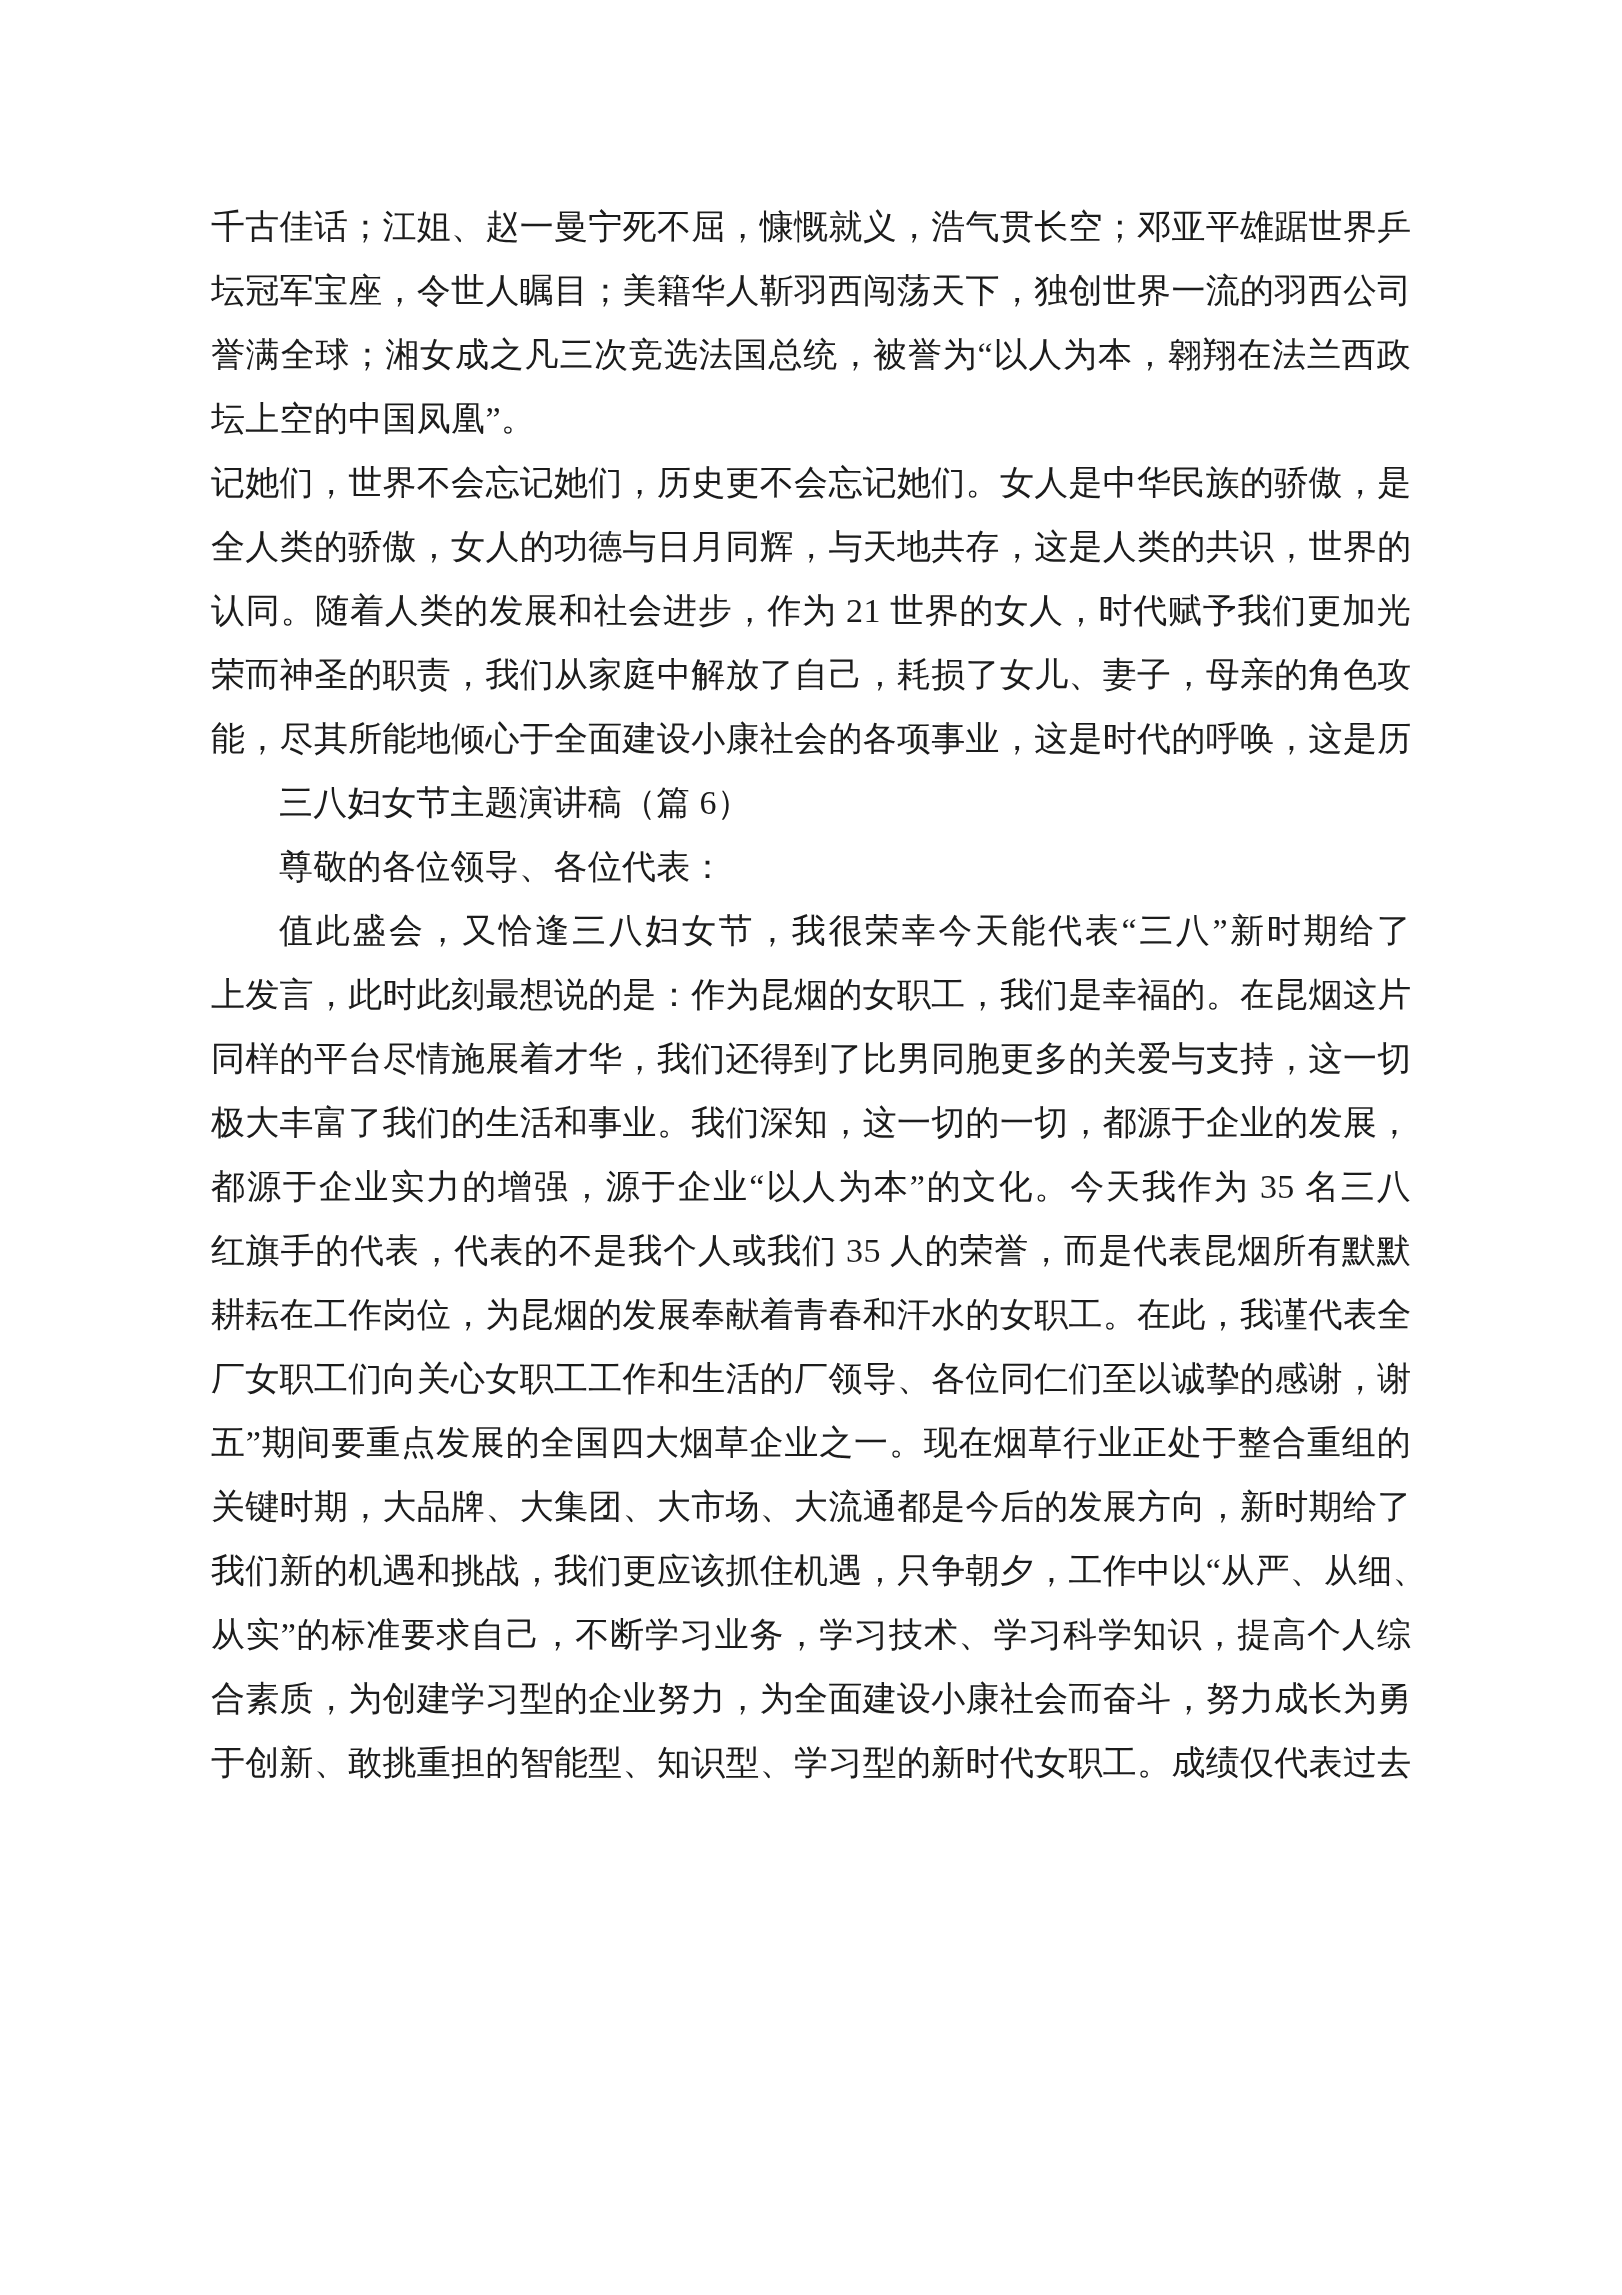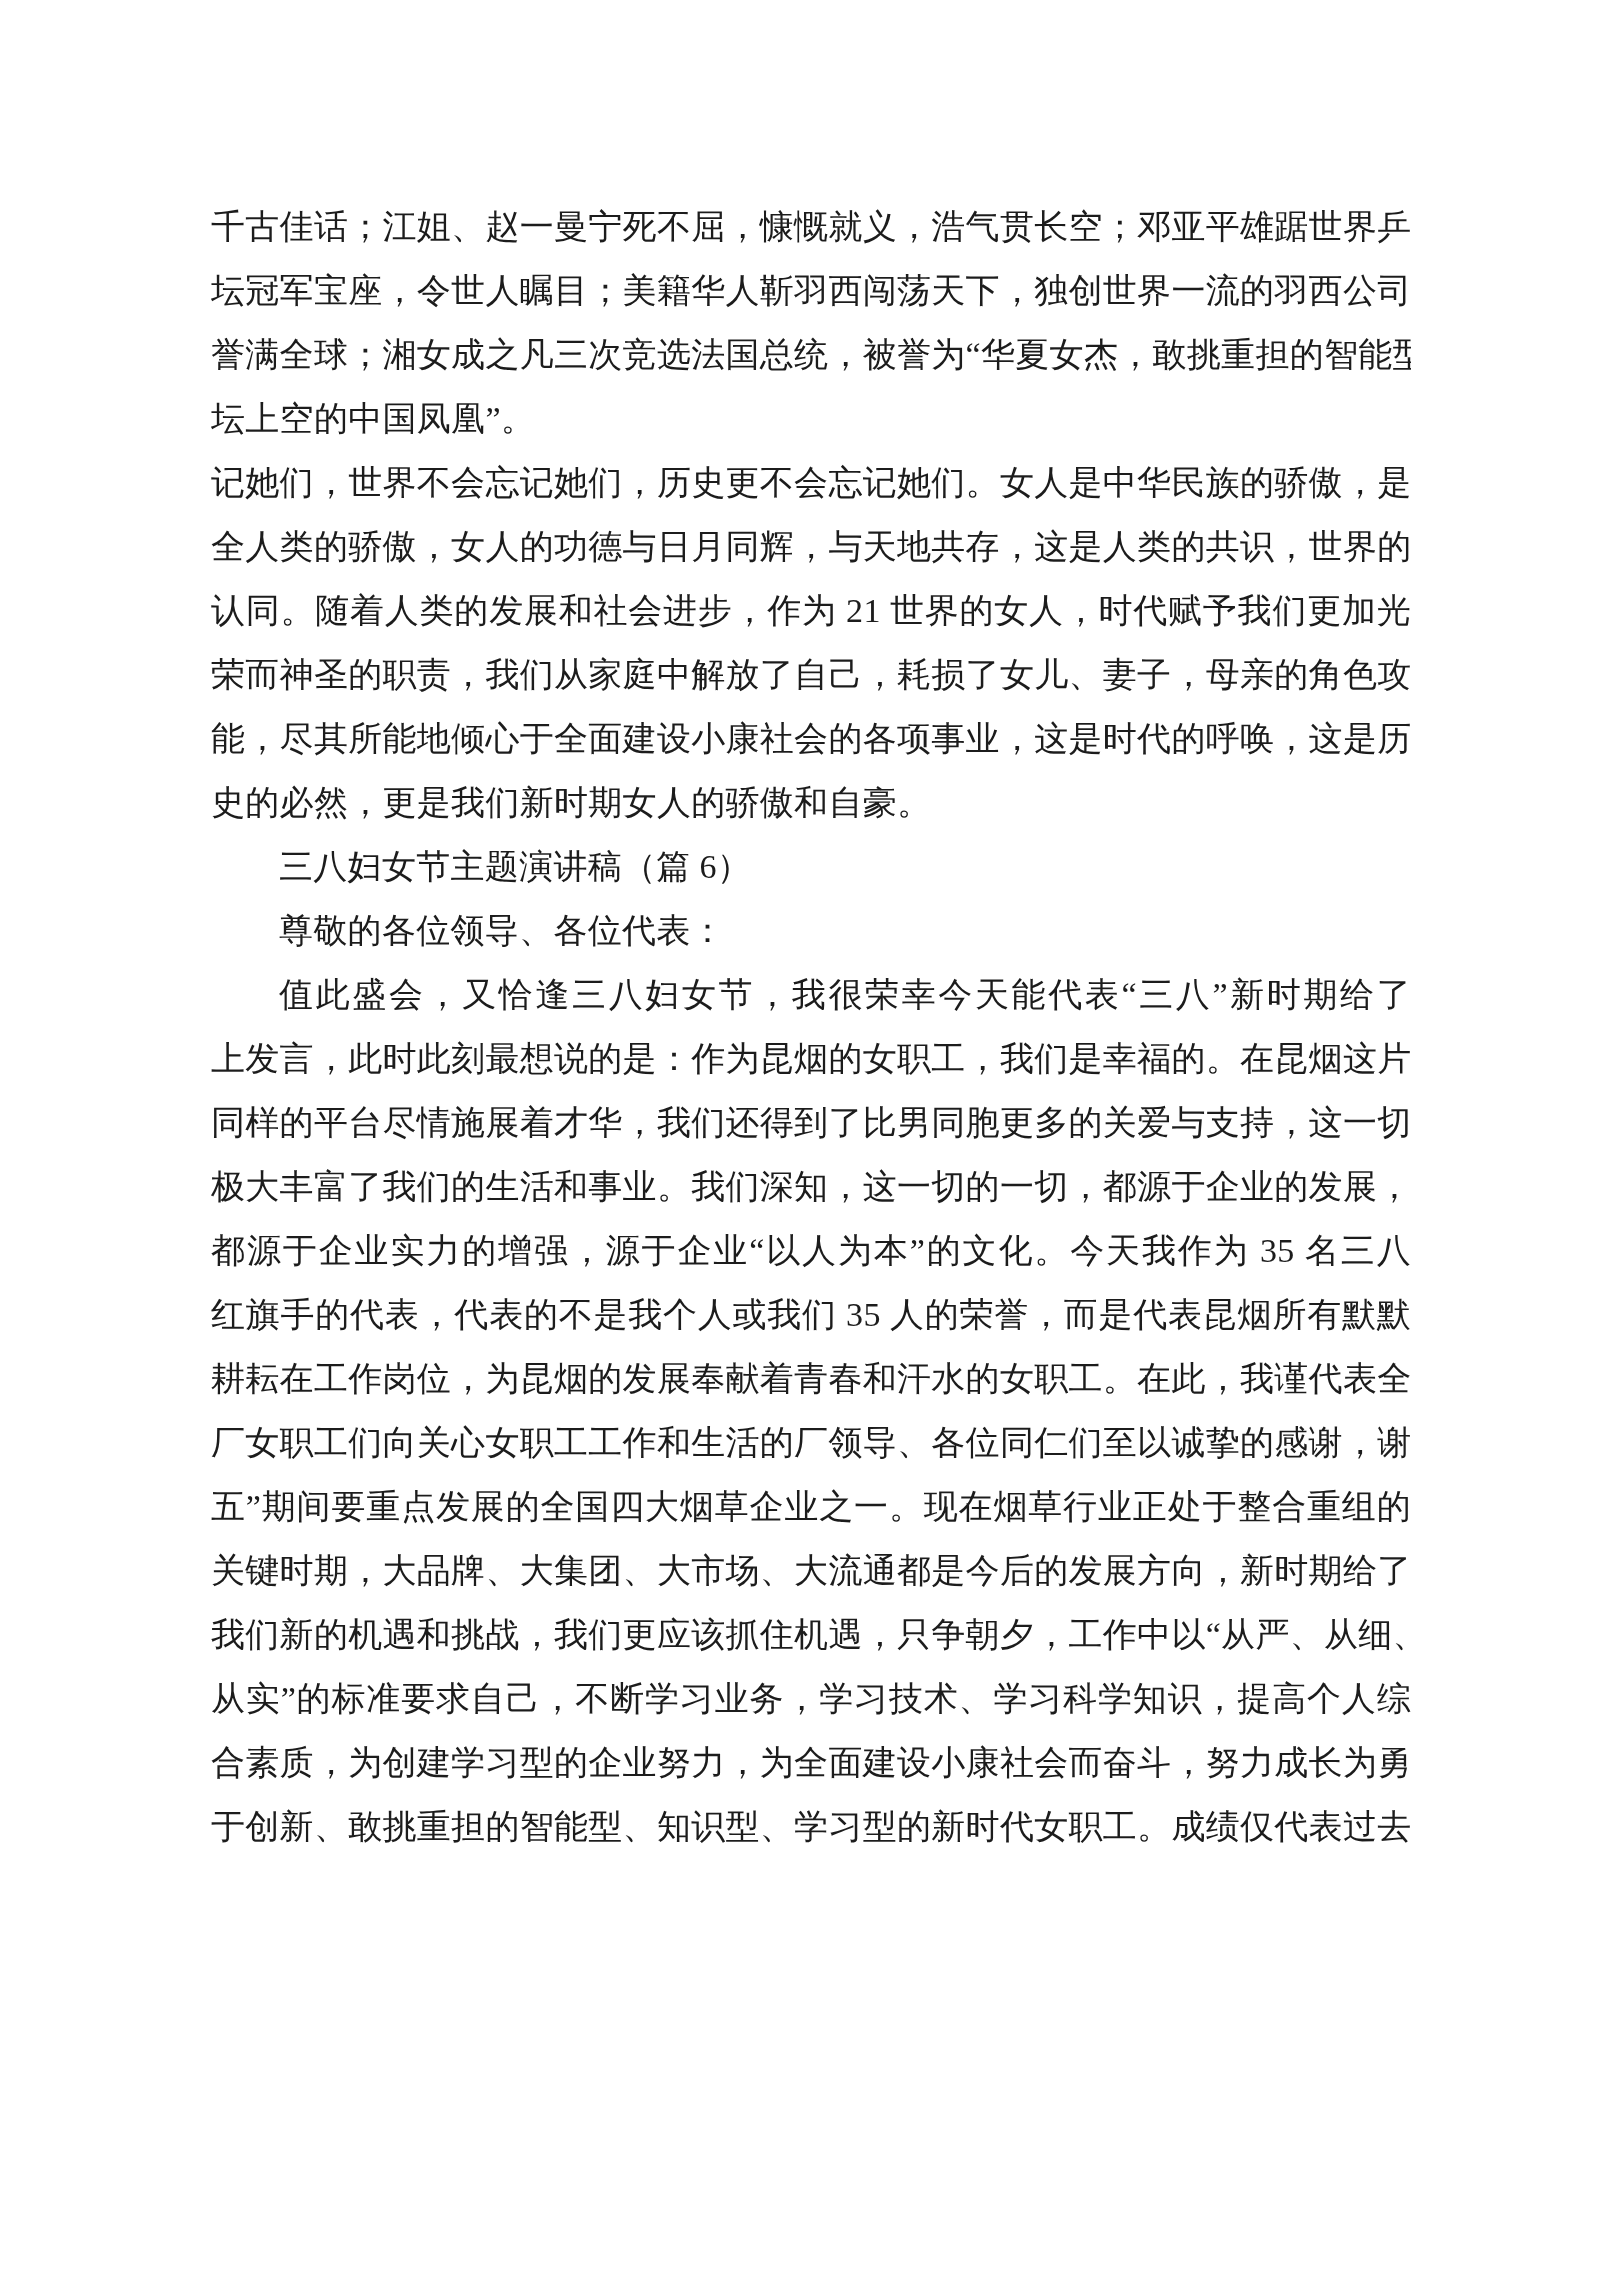--- a/index.html
+++ b/index.html
@@ -48,28 +48,27 @@
     text-indent: 2em;
   }
 </style>
 </head>
 <body>
 
 <div class="page">
   <div class="textblock">
     <div class="line">千古佳话；江姐、赵一曼宁死不屈，慷慨就义，浩气贯长空；邓亚平雄踞世界乒</div>
     <div class="line">坛冠军宝座，令世人瞩目；美籍华人靳羽西闯荡天下，独创世界一流的羽西公司，</div>
-    <div class="line">誉满全球；湘女成之凡三次竞选法国总统，被誉为“华夏女杰，敢挑重担的智能型</div>
+    <div class="line">誉满全球；湘女成之凡三次竞选法国总统，被誉为“以人为本，翱翔在法兰西政</div>
     <div class="line short">坛上空的中国凤凰”。</div>
     <div class="line">记她们，世界不会忘记她们，历史更不会忘记她们。女人是中华民族的骄傲，是</div>
     <div class="line">全人类的骄傲，女人的功德与日月同辉，与天地共存，这是人类的共识，世界的</div>
     <div class="line">认同。随着人类的发展和社会进步，作为 21 世界的女人，时代赋予我们更加光</div>
     <div class="line">荣而神圣的职责，我们从家庭中解放了自己，耗损了女儿、妻子，母亲的角色攻</div>
     <div class="line">能，尽其所能地倾心于全面建设小康社会的各项事业，这是时代的呼唤，这是历</div>
-    <div class="line short">史的必然，更是我们新时期女人的骄傲和自豪。</div>
     <div class="line short ind">三八妇女节主题演讲稿（篇 6）</div>
     <div class="line short ind">尊敬的各位领导、各位代表：</div>
     <div class="line ind">值此盛会，又恰逢三八妇女节，我很荣幸今天能代表“三八”新时期给了</div>
     <div class="line">上发言，此时此刻最想说的是：作为昆烟的女职工，我们是幸福的。在昆烟这片</div>
     <div class="line">同样的平台尽情施展着才华，我们还得到了比男同胞更多的关爱与支持，这一切</div>
     <div class="line">极大丰富了我们的生活和事业。我们深知，这一切的一切，都源于企业的发展，</div>
     <div class="line">都源于企业实力的增强，源于企业“以人为本”的文化。今天我作为 35 名三八</div>
     <div class="line">红旗手的代表，代表的不是我个人或我们 35 人的荣誉，而是代表昆烟所有默默</div>
     <div class="line">耕耘在工作岗位，为昆烟的发展奉献着青春和汗水的女职工。在此，我谨代表全</div>
     <div class="line">厂女职工们向关心女职工工作和生活的厂领导、各位同仁们至以诚挚的感谢，谢</div>

